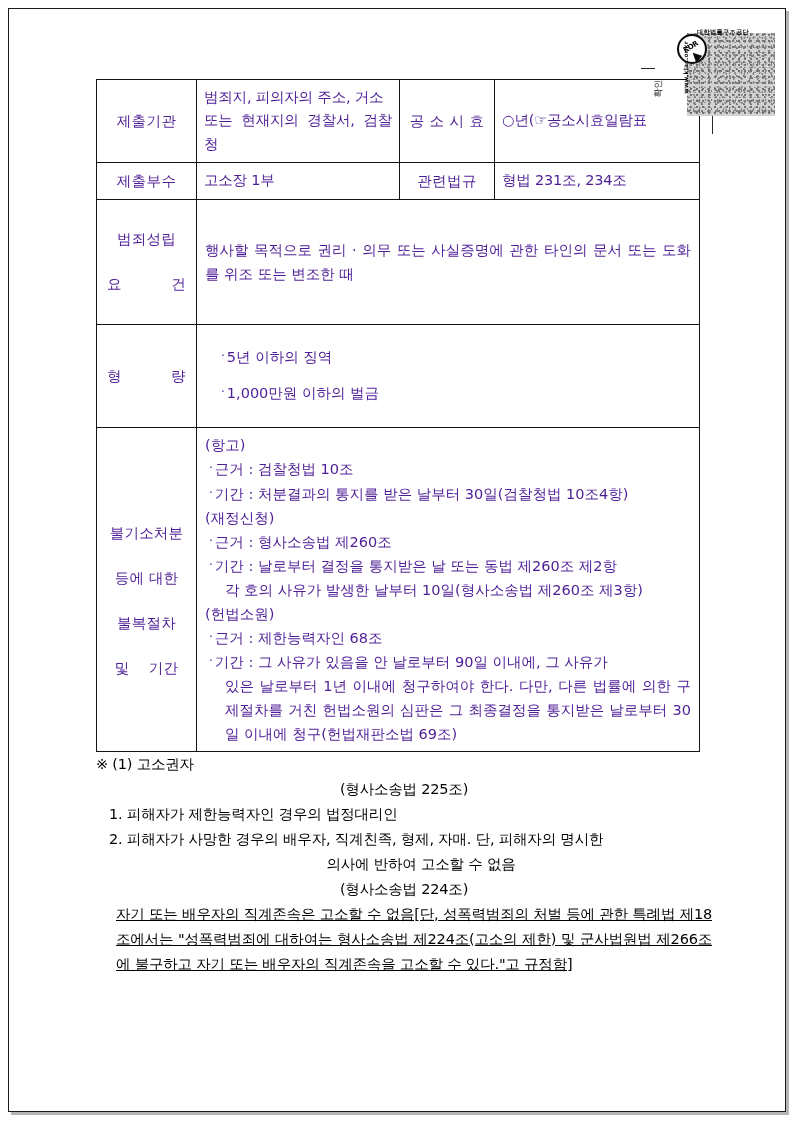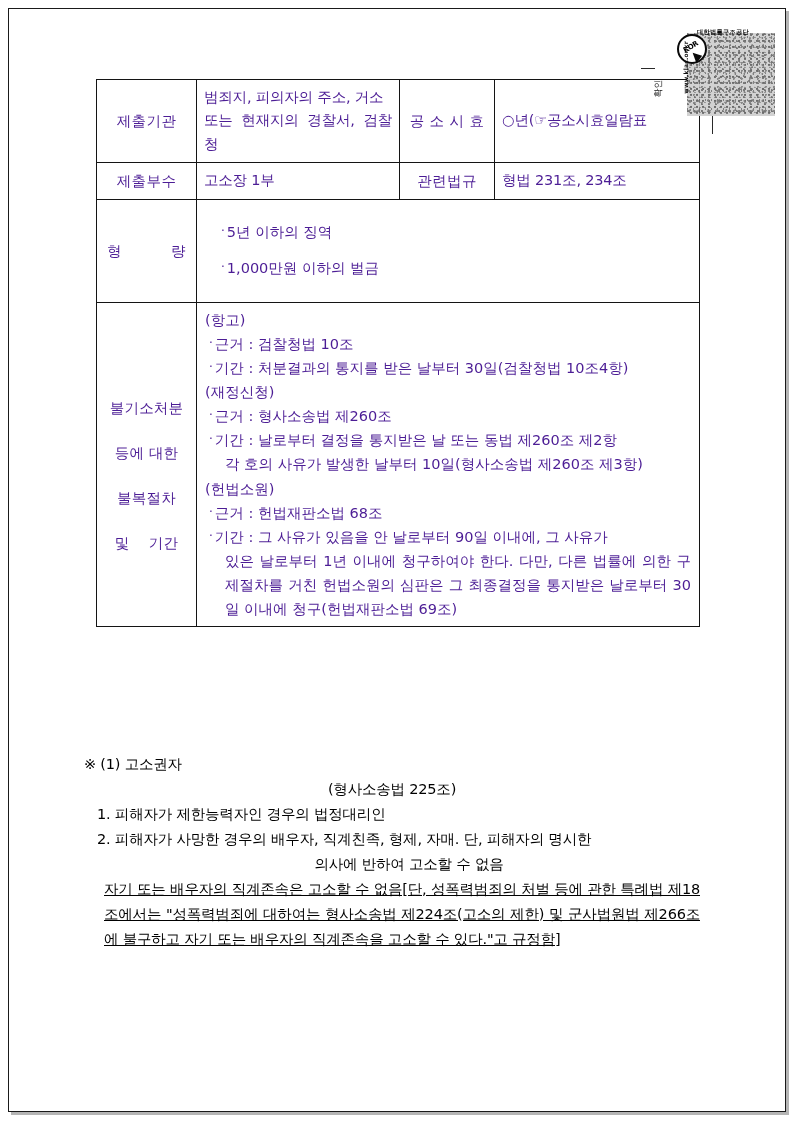--- a/index.html
+++ b/index.html
@@ -122,21 +122,21 @@
     text-align: justify;
     text-align-last: left;
   }
   .proc-cell p {
     margin: 0 0 0 0;
   }
 
   
   .notes {
     position: absolute;
-    left: 84px;
+    left: 96px;
     top: 752px;
     width: 616px;
     font-size: 14.5px;
     line-height: 1.72;
     color: #000;
     letter-spacing: -0.2px;
   }
   .notes p { margin: 0; }
   .note-head { margin: 0; }
   .note-sub  { margin: 0; text-align: center; }
@@ -309,20 +309,31 @@
             <div class="cell-inner">고소장 1부</div>
           </td>
           <td>
             <div class="rowhead">관련법규</div>
           </td>
           <td>
             <div class="cell-inner">형법 231조, 234조</div>
           </td>
         </tr>
 
+        <tr>
+          <td>
+            <div class="rowhead tight">
+              <span>범죄성립</span><br>
+              <span class="spread">요      건</span>
+            </div>
+          </td>
+          <td colspan="3">
+            <div class="wide-cell">행사할 목적으로 권리 · 의무 또는 사실증명에 관한 타인의 문서 또는 도화를 위조 또는 변조한 때</div>
+          </td>
+        </tr>
 
         <tr>
           <td>
             <div class="rowhead">
               <span class="spread">형      량</span>
             </div>
           </td>
           <td colspan="3">
             <div class="wide-cell" style="padding:8px 8px 10px 8px;">
               <p class="dot-line"><span class="dot">·</span><span>5년 이하의 징역</span></p>
@@ -346,37 +357,38 @@
               <p class="grp-title">(항고)</p>
               <p class="dot-line"><span class="dot">·</span><span>근거 : 검찰청법 10조</span></p>
               <p class="dot-line"><span class="dot">·</span><span>기간 : 처분결과의 통지를 받은 날부터 30일(검찰청법 10조4항)</span></p>
 
               <p class="grp-title">(재정신청)</p>
               <p class="dot-line"><span class="dot">·</span><span>근거 : 형사소송법 제260조</span></p>
               <p class="dot-line"><span class="dot">·</span><span>기간 : 날로부터 결정을 통지받은 날 또는 동법 제260조 제2항</span></p>
               <p class="cont-line">각 호의 사유가 발생한 날부터 10일(형사소송법 제260조 제3항)</p>
 
               <p class="grp-title">(헌법소원)</p>
-              <p class="dot-line"><span class="dot">·</span><span>근거 : 헌법재판소법 68조</span></p>
+              <p class="dot-line"><span class="dot">·</span><span>근거 : 제한능력자인 68조</span></p>
               <p class="dot-line"><span class="dot">·</span><span>기간 : 그 사유가 있음을 안 날로부터 90일 이내에, 그 사유가</span></p>
               <p class="cont-line">있은 날로부터 1년 이내에 청구하여야 한다. 다만, 다른 법률에 의한 구제절차를 거친 헌법소원의 심판은 그 최종결정을 통지받은 날로부터 30일 이내에 청구(헌법재판소법 69조)</p>
 
             </div>
           </td>
         </tr>
 
       </tbody>
     </table>
 
     <div class="notes">
       <p class="note-head">※ (1) 고소권자</p>
       <p class="note-sub">(형사소송법 225조)</p>
       <p class="note-item">1. 피해자가 제한능력자인 경우의 법정대리인</p>
       <p class="note-item">2. 피해자가 사망한 경우의 배우자, 직계친족, 형제, 자매. 단, 피해자의 명시한</p>
       <p class="note-item-cont">의사에 반하여 고소할 수 없음</p>
+      <p class="note-sub">(형사소송법 224조)</p>
       <p class="note-para">자기 또는 배우자의 직계존속은 고소할 수 없음[단, 성폭력범죄의 처벌 등에 관한 특례법 제18조에서는 "성폭력범죄에 대하여는 형사소송법 제224조(고소의 제한) 및 군사법원법 제266조에 불구하고 자기 또는 배우자의 직계존속을 고소할 수 있다."고 규정함]</p>
     </div>
 
     <div class="stamp">
       <div class="stamp-noise"></div>
       <div class="stamp-top-text">대한법률구조공단</div>
       <div class="stamp-circle">
         <span class="stamp-circle-text">KOR</span>
       </div>
       <div class="stamp-tail"></div>

